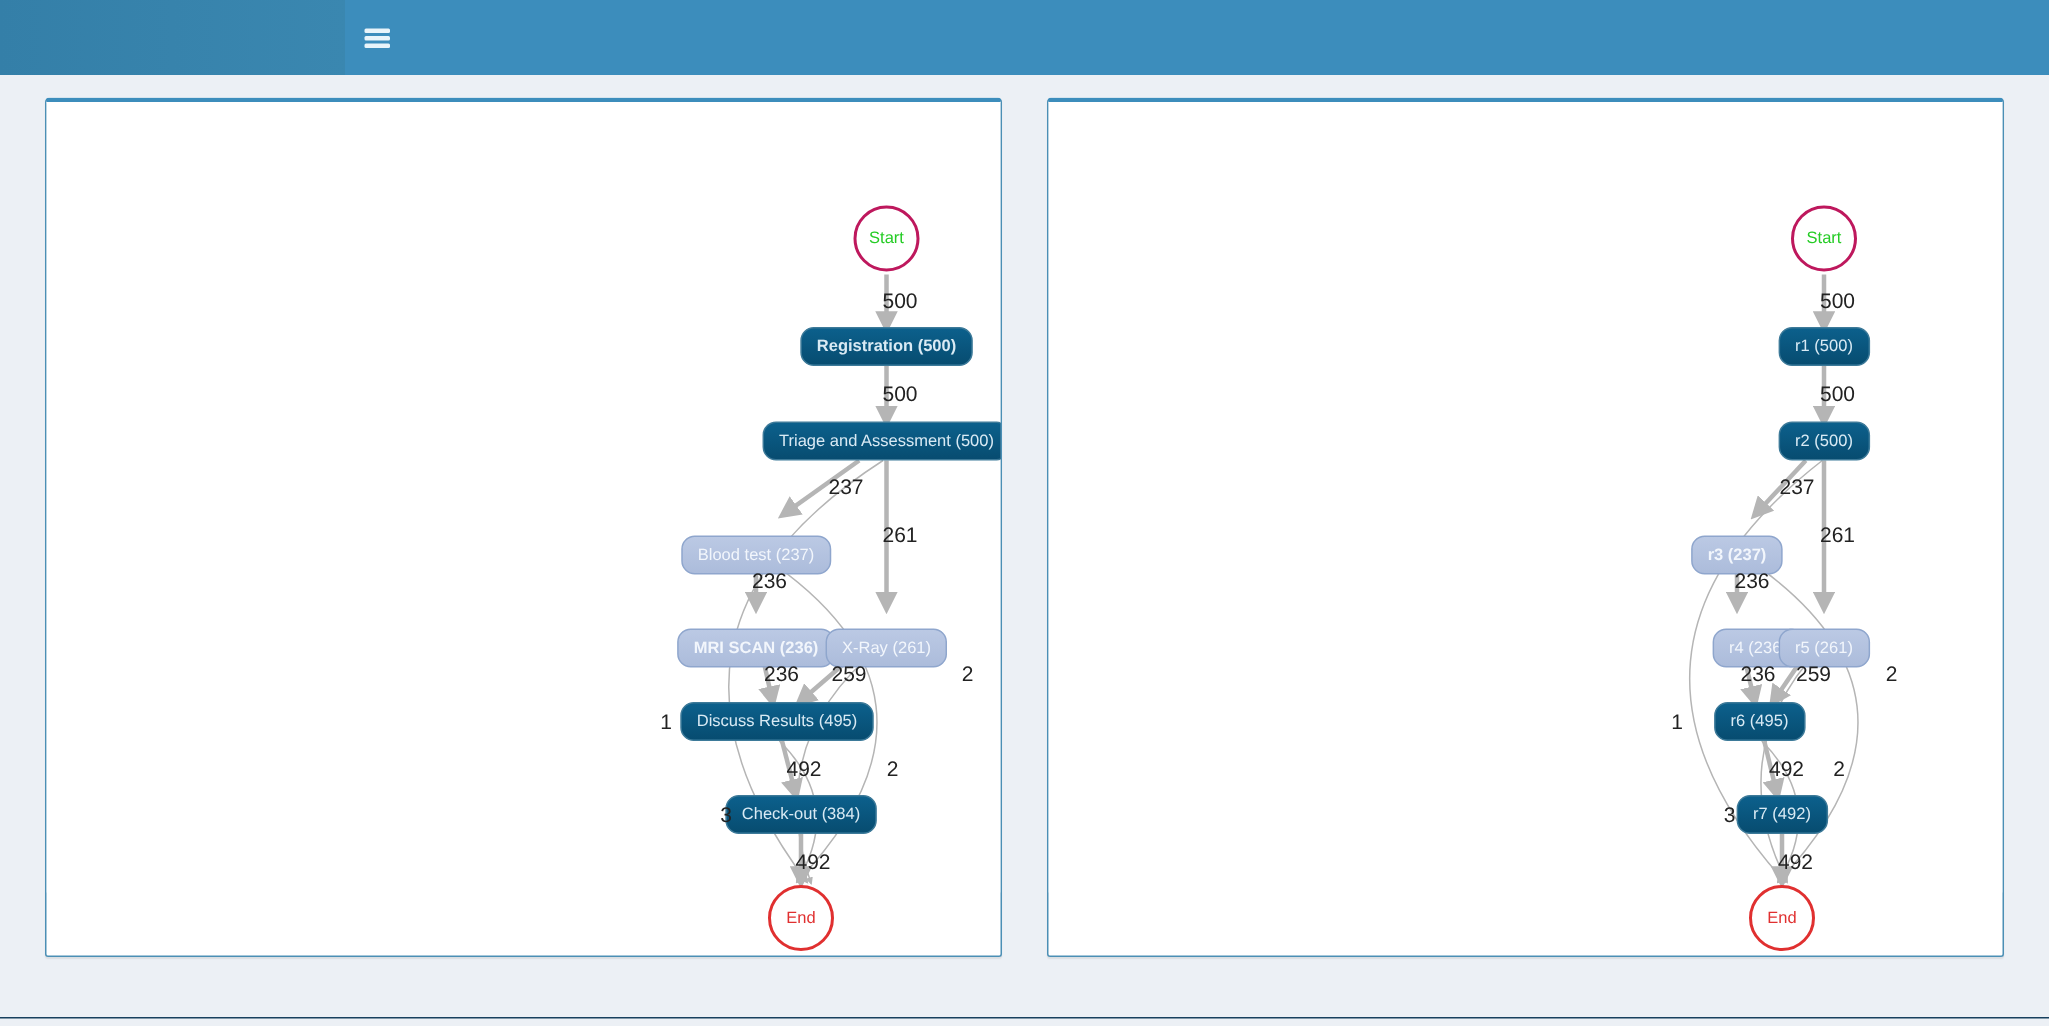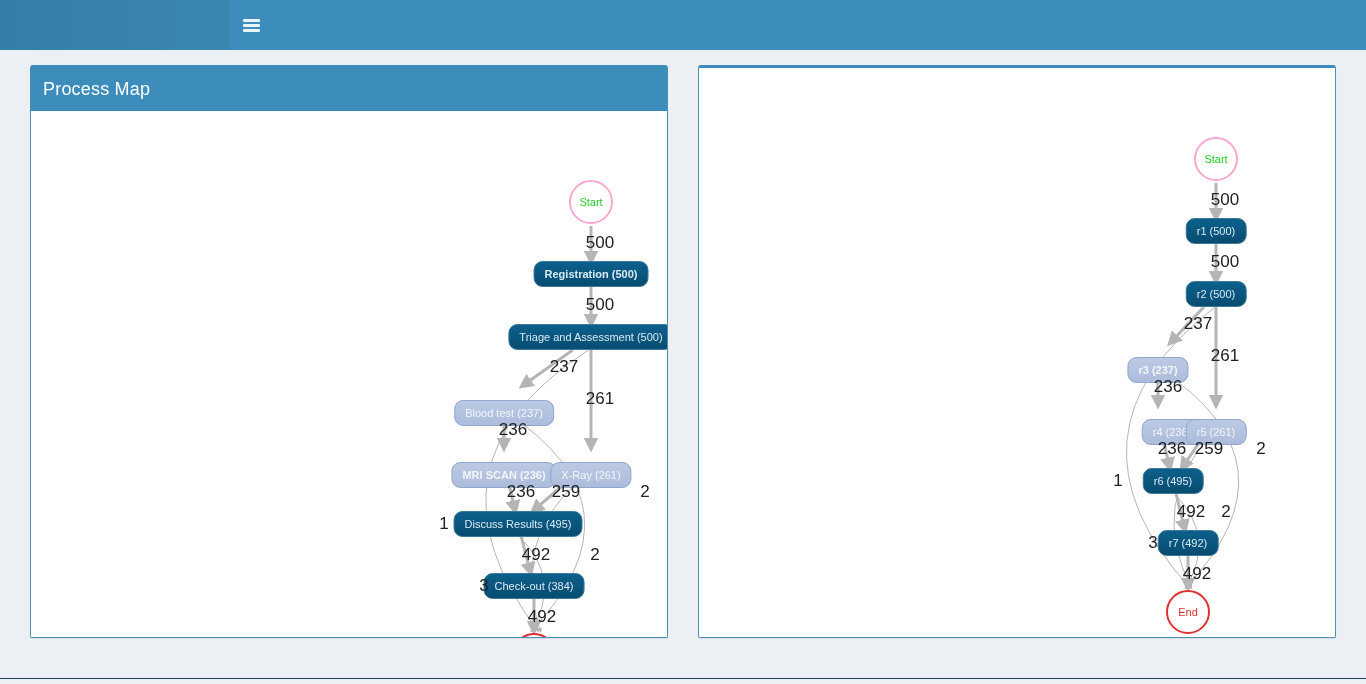--- a/index.html
+++ b/index.html
@@ -98,27 +98,27 @@
     background-image: linear-gradient(to bottom, #bbc9e4 0%, #acbcdb 100%);
     border: 1px solid #8fa6cd;
     color: #f2f6fc;
     margin-top: 28px;
   }
   .node-circle {
     width: 44px; height: 44px; border-radius: 50%;
     display: flex; align-items: center; justify-content: center;
     font-size: 11px; background: #ffffff;
   }
-  .node-start { border: 2px solid #f9a8d4; color: #25cc25; }
+  .node-start { border: 2px solid #be185d; color: #25cc25; }
   .node-end   { border: 2px solid #e03030; color: #e03030; }
 
   .edge-label {
     position: absolute;
     transform: translate(-50%, -50%);
-    font-size: 17px;
+    font-size: 14px;
     color: #222222;
     white-space: nowrap;
     pointer-events: none;
   }
 
   
   #footer-rule {
     position: absolute; left: 0; top: 678px;
     width: 1366px; height: 6px;
     border-top: 1px solid #17405e;
@@ -137,23 +137,20 @@
       <span class="bar"></span>
       <span class="bar"></span>
       <span class="bar"></span>
     </div>
   </div>
 </div>
 
 <div id="content">
 
   <div class="box" id="box-process">
-    <div class="box-header">
-      <span class="box-title">Process Map</span>
-    </div>
     <div class="box-body">
       <div class="graph" id="graph-process">
           <svg width="636" height="527" style="z-index: 0;">
             <defs>
               <marker id="graph-process-arrow-thick" viewBox="0 0 10 10" refX="7" refY="5" markerWidth="5" markerHeight="5" orient="auto-start-reverse">
                 <path d="M 0 0 L 10 5 L 0 10 z" fill="#b5b5b5"></path>
               </marker>
               <marker id="graph-process-arrow-thin" viewBox="0 0 10 10" refX="8" refY="5" markerWidth="5" markerHeight="5" orient="auto-start-reverse">
                 <path d="M 0 0 L 10 5 L 0 10 z" fill="#b5b5b5"></path>
               </marker>

